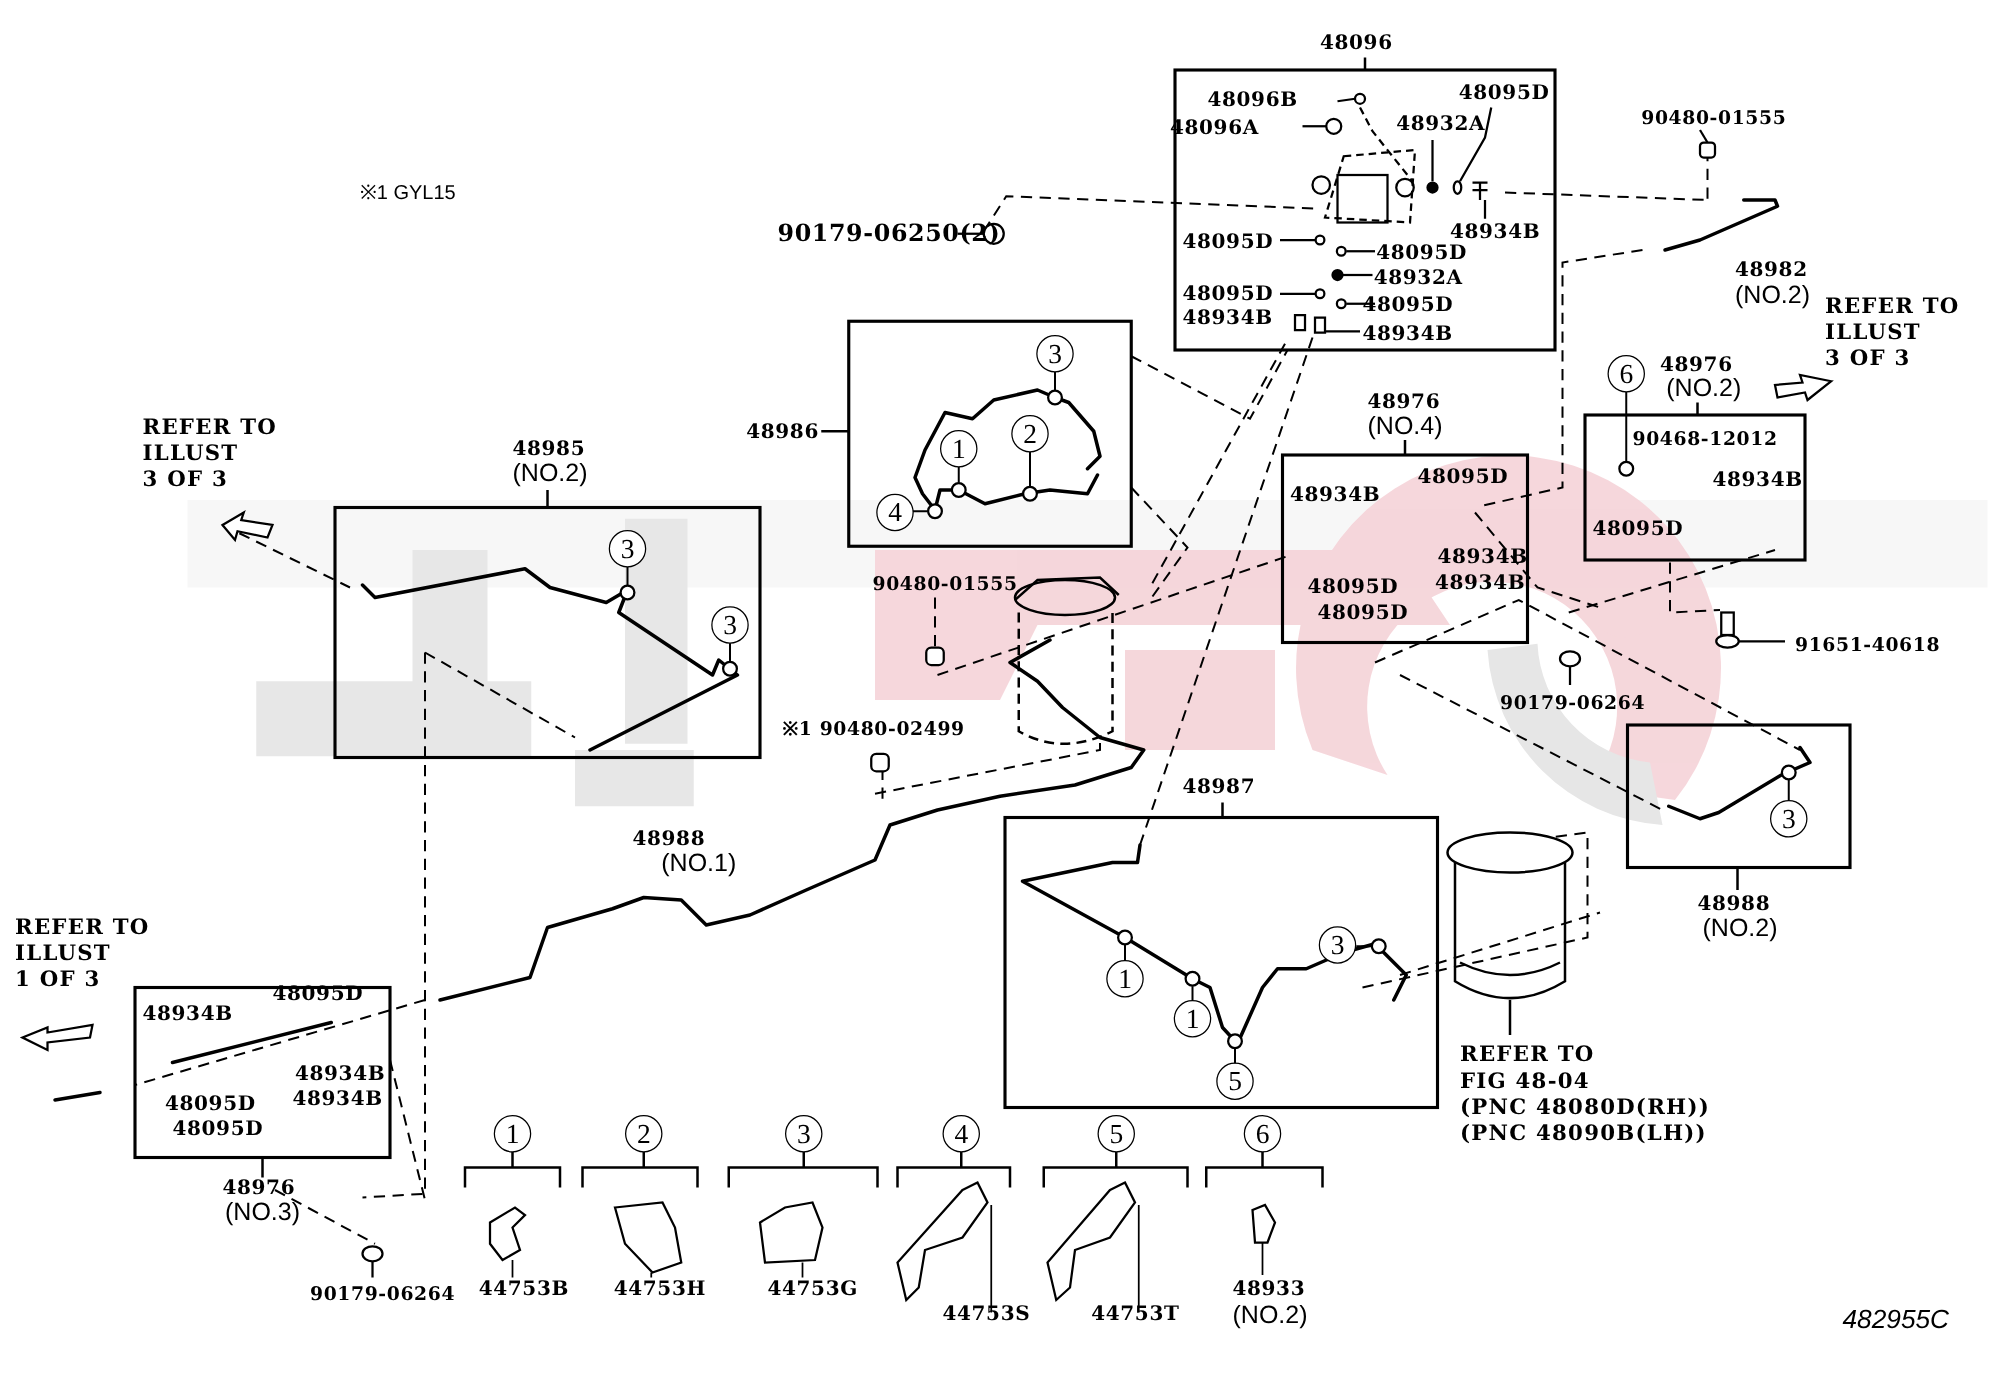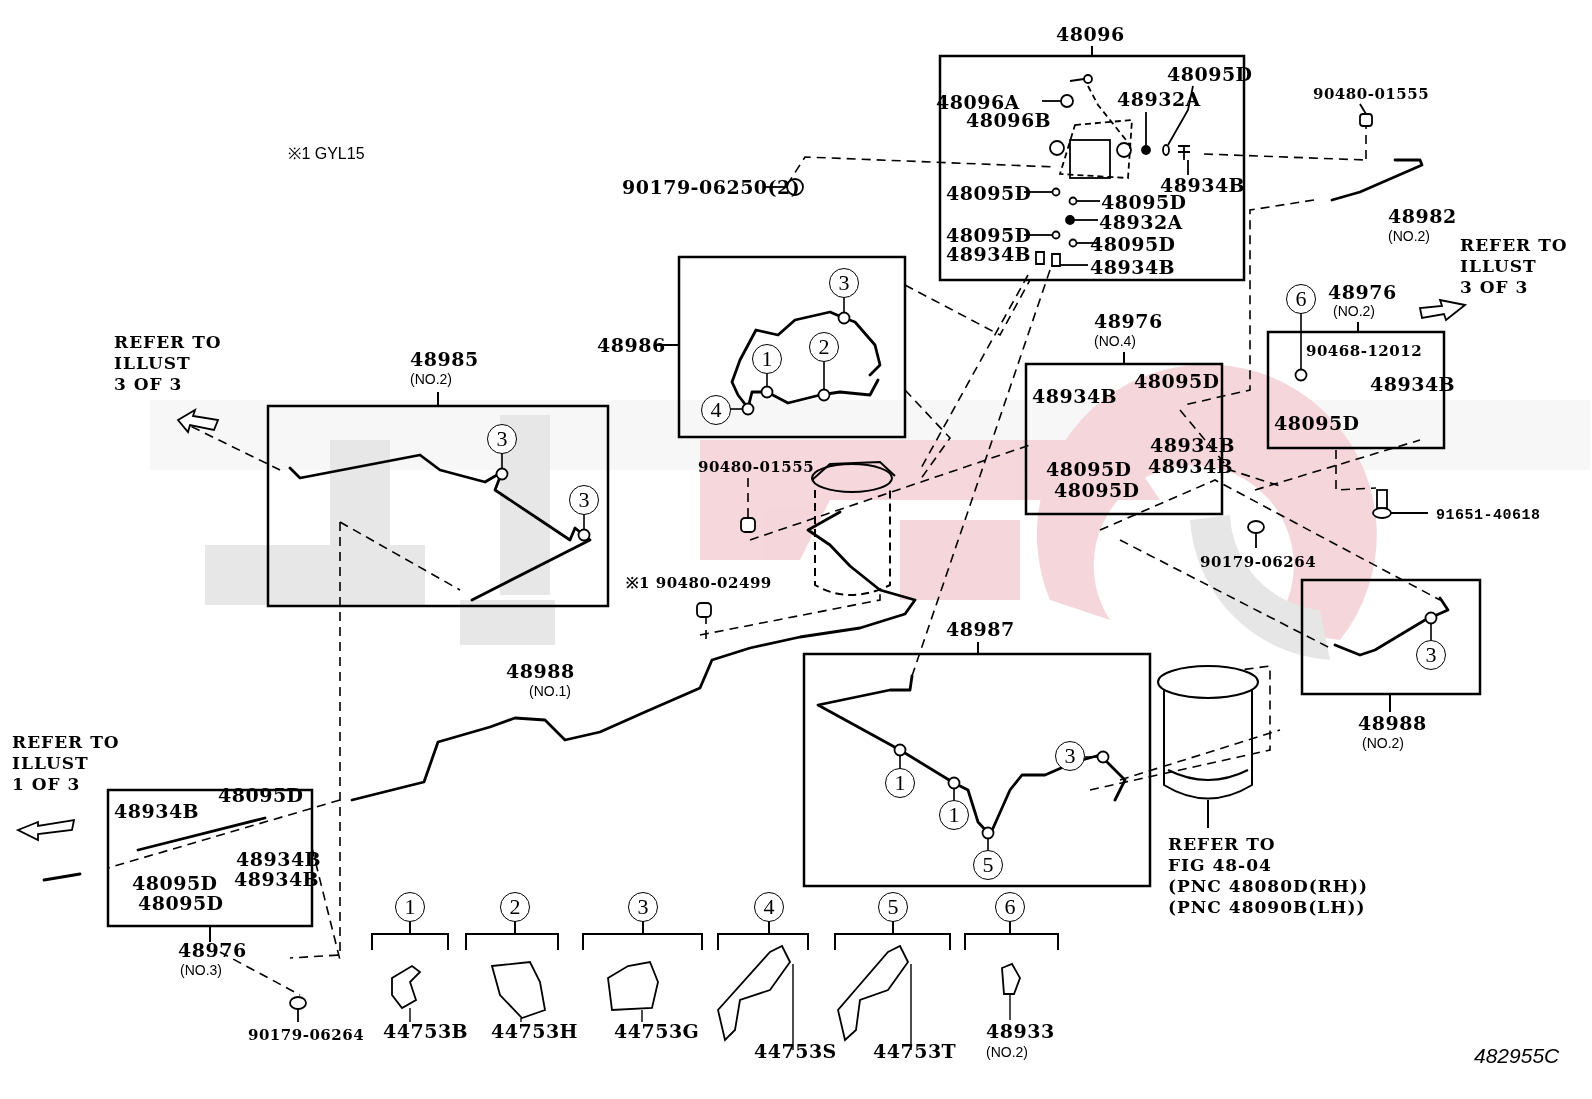--- a/index.html
+++ b/index.html
@@ -1,20 +1,20 @@
 <!DOCTYPE html>
 <html><head>
 <meta charset="utf-8">
 <style>
   html, body { margin:0; padding:0; background:#ffffff; }
   body { width:1592px; height:1099px; position:relative; overflow:hidden; font-family:"DejaVu Serif", serif; color:#000; }
   #wm { position:absolute; left:0; top:0; }
   #art { position:absolute; left:0; top:0; }
-  .lbl { position:absolute; font-family:"DejaVu Serif", serif; font-weight:bold; font-size:19px; line-height:18px; white-space:nowrap; letter-spacing:0.5px; }
-  .sub { position:absolute; font-family:"Liberation Sans", sans-serif; font-size:14px; line-height:18px; white-space:nowrap; }
+  .lbl { position:absolute; font-family:"DejaVu Serif", serif; font-weight:bold; font-size:16px; line-height:18px; white-space:nowrap; letter-spacing:0.5px; }
+  .sub { position:absolute; font-family:"Liberation Sans", sans-serif; font-size:20px; line-height:18px; white-space:nowrap; }
   .note { position:absolute; font-family:"DejaVu Serif", serif; font-weight:bold; font-size:17px; line-height:21px; white-space:pre; letter-spacing:1px; }
   .circ { position:absolute; width:28px; height:28px; border:1.6px solid #000; border-radius:50%; background:#fff; font-family:"Liberation Serif", serif; font-size:22px; line-height:28px; text-align:center; box-sizing:content-box; }
   .plain { position:absolute; font-family:"Liberation Sans", sans-serif; font-size:16px; white-space:nowrap; }
 </style>
 </head>
 <body>
 
 <svg id="wm" width="1592" height="1099">
   <g fill="#e7e7e7">
     <rect x="150" y="400" width="1440" height="70" opacity="0.35"></rect>
@@ -220,21 +220,21 @@
     <line x1="410" y1="1008" x2="410" y2="1022"></line>
     <line x1="521" y1="1018" x2="521" y2="1022"></line>
     <line x1="642" y1="1010" x2="642" y2="1022"></line>
     <line x1="793" y1="964" x2="793" y2="1050"></line>
     <line x1="911" y1="964" x2="911" y2="1050"></line>
     <line x1="1010" y1="994" x2="1010" y2="1020"></line>
   </g>
 </svg>
 
 <div class="lbl" style="left:1056px;top:25px;">48096</div>
-<div class="lbl" style="left:966px;top:71px;margin-top:40px;">48096B</div>
+<div class="lbl" style="left:966px;top:71px;">48096B</div>
 <div class="lbl" style="left:936px;top:93px;">48096A</div>
 <div class="lbl" style="left:1117px;top:90px;">48932A</div>
 <div class="lbl" style="left:1167px;top:65px;">48095D</div>
 <div class="lbl" style="left:1160px;top:176px;">48934B</div>
 <div class="lbl" style="left:946px;top:184px;">48095D</div>
 <div class="lbl" style="left:1101px;top:193px;">48095D</div>
 <div class="lbl" style="left:1099px;top:213px;">48932A</div>
 <div class="lbl" style="left:946px;top:226px;">48095D</div>
 <div class="lbl" style="left:1090px;top:235px;">48095D</div>
 <div class="lbl" style="left:946px;top:245px;">48934B</div>
@@ -264,21 +264,21 @@
 <div class="lbl" style="left:1150px;top:436px;">48934B</div>
 <div class="lbl" style="left:1046px;top:460px;">48095D</div>
 <div class="lbl" style="left:1148px;top:457px;">48934B</div>
 <div class="lbl" style="left:1054px;top:481px;">48095D</div>
 
 <div class="lbl" style="left:1328px;top:283px;">48976</div>
 <div class="sub" style="left:1333px;top:302px;">(NO.2)</div>
 <div class="lbl" style="left:1306px;top:342px;font-size:15px;">90468-12012</div>
 <div class="lbl" style="left:1370px;top:375px;">48934B</div>
 <div class="lbl" style="left:1274px;top:414px;">48095D</div>
-<div class="lbl" style="left:1436px;top:507px;font-size:15px;font-family:Liberation Mono, monospace;">91651-40618</div>
+<div class="lbl" style="left:1436px;top:507px;font-size:15px;">91651-40618</div>
 
 <div class="lbl" style="left:698px;top:458px;font-size:15px;">90480-01555</div>
 <div class="lbl" style="left:626px;top:574px;font-size:15px;">※1 90480-02499</div>
 <div class="lbl" style="left:1200px;top:553px;font-size:15px;">90179-06264</div>
 
 <div class="lbl" style="left:946px;top:620px;">48987</div>
 <div class="lbl" style="left:506px;top:662px;">48988</div>
 <div class="sub" style="left:529px;top:682px;">(NO.1)</div>
 <div class="lbl" style="left:1358px;top:714px;">48988</div>
 <div class="sub" style="left:1362px;top:734px;">(NO.2)</div>

